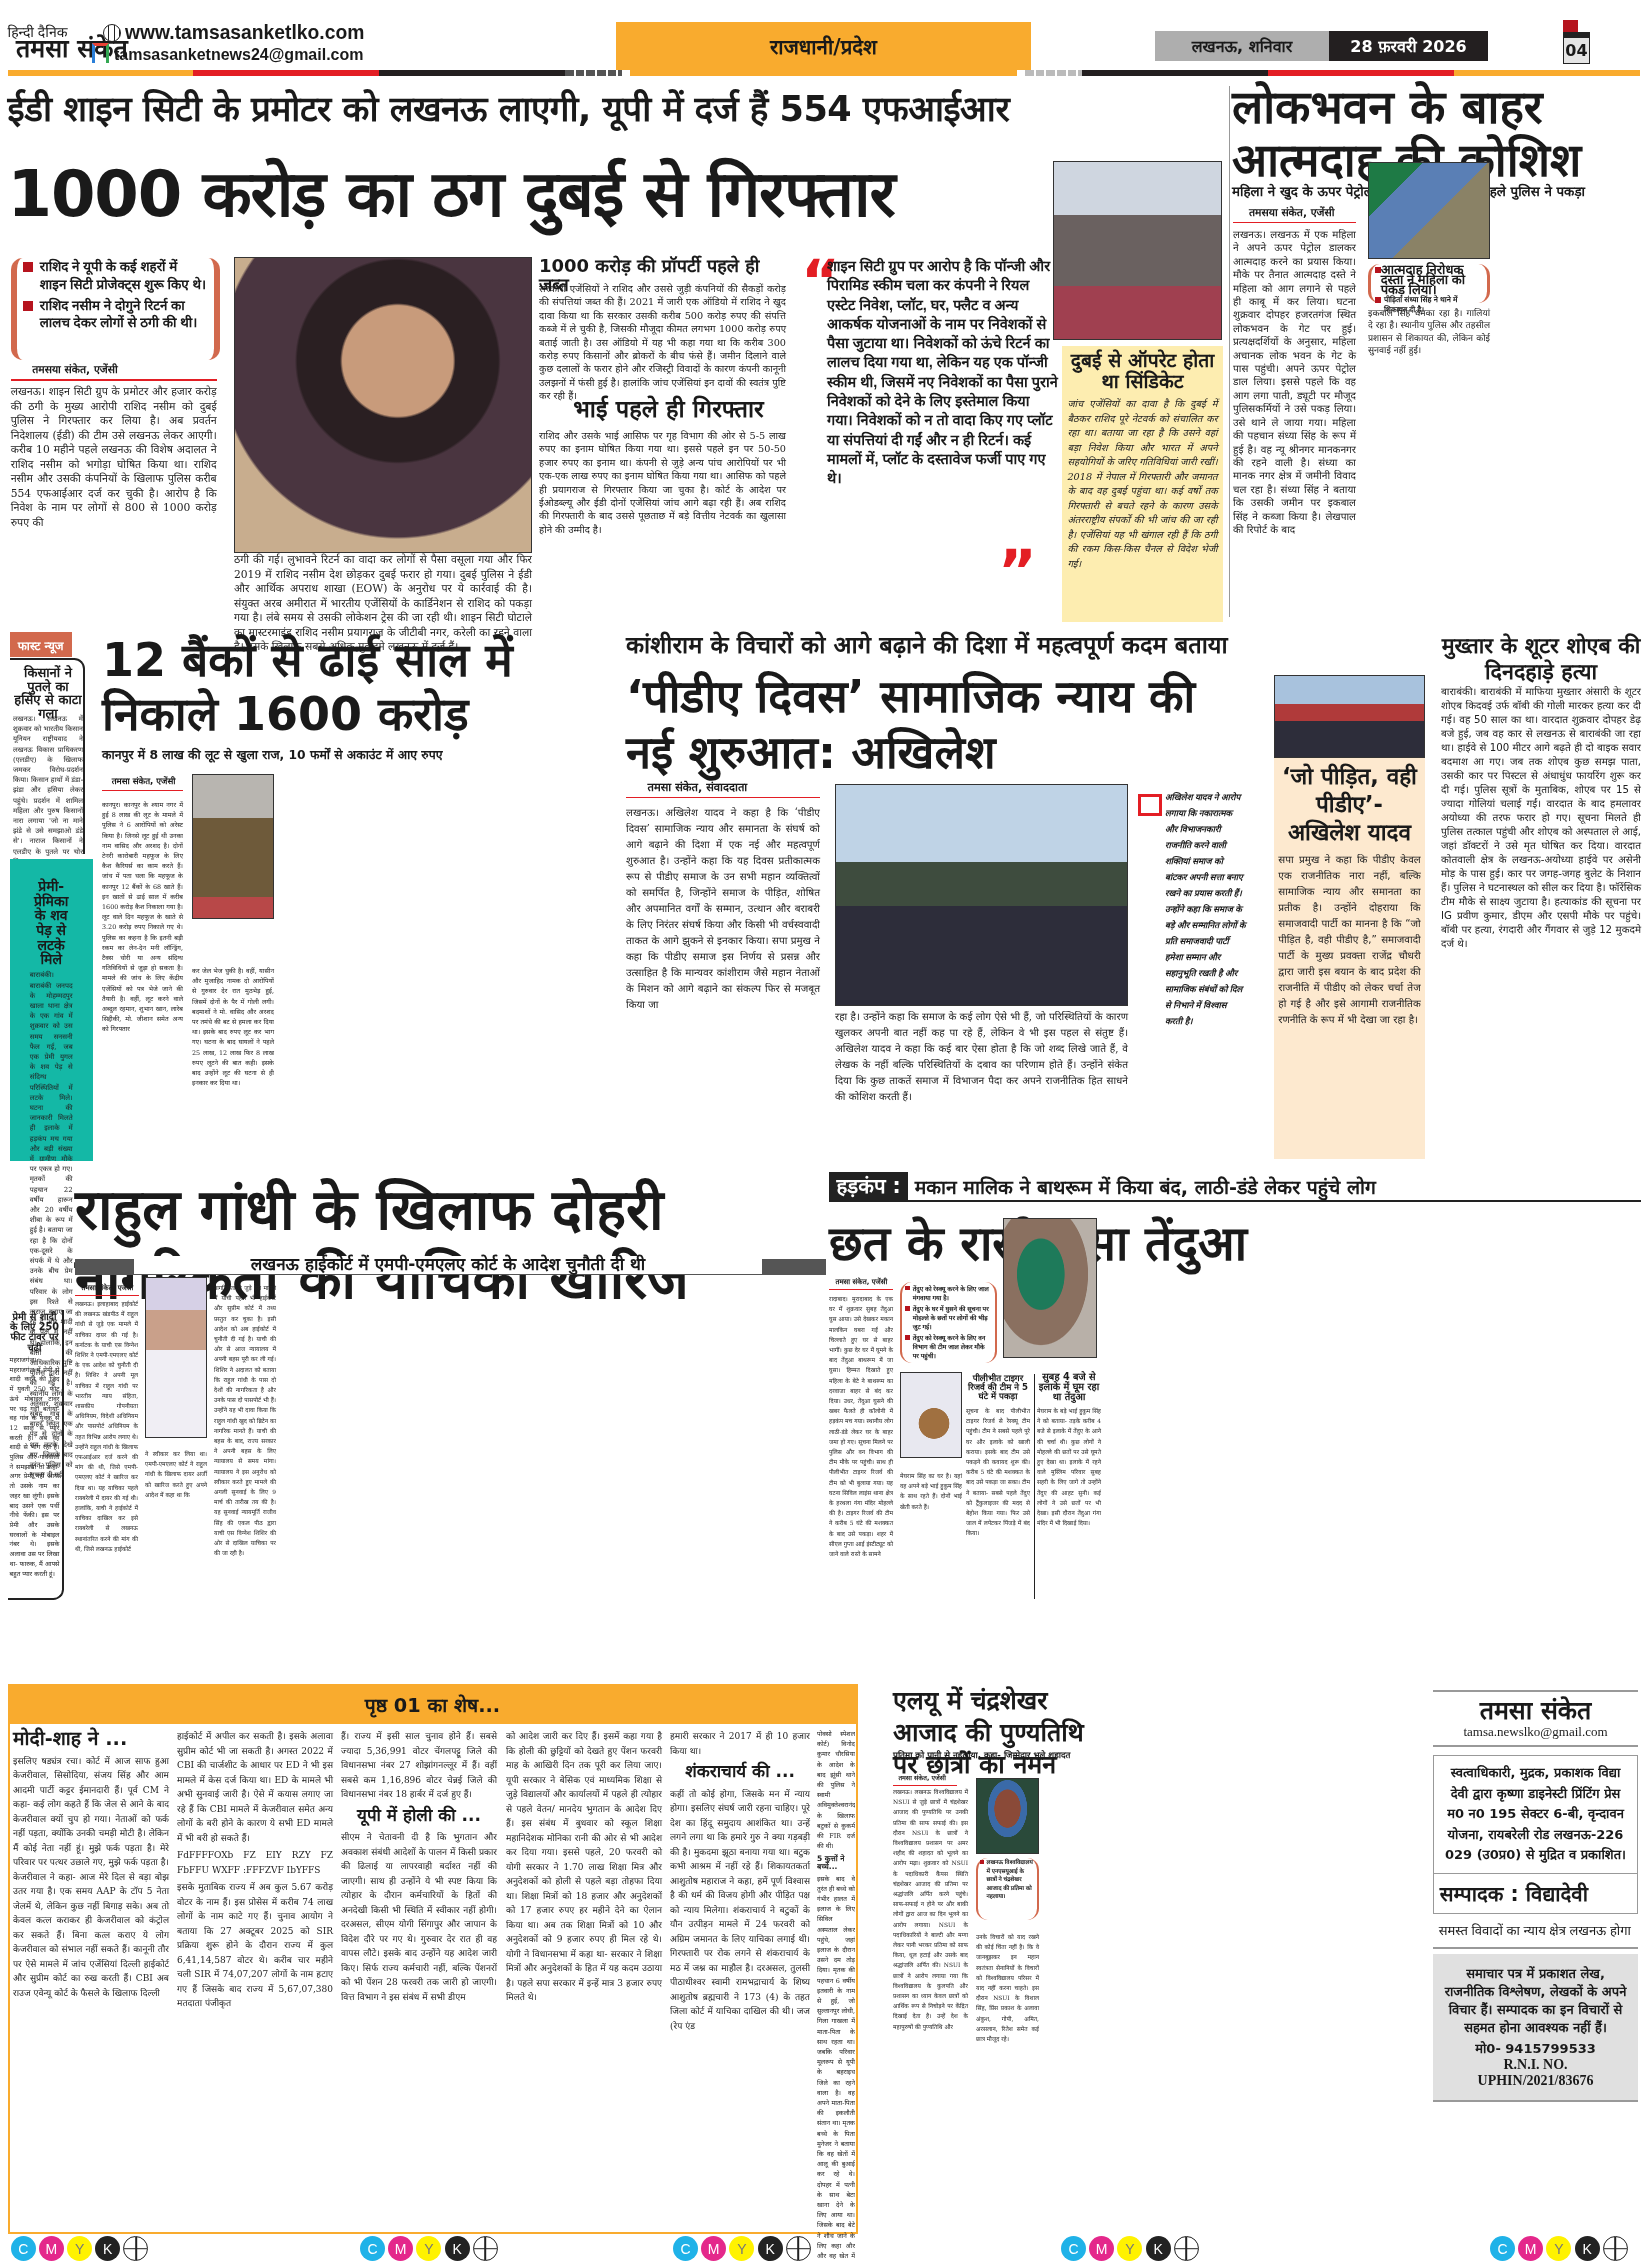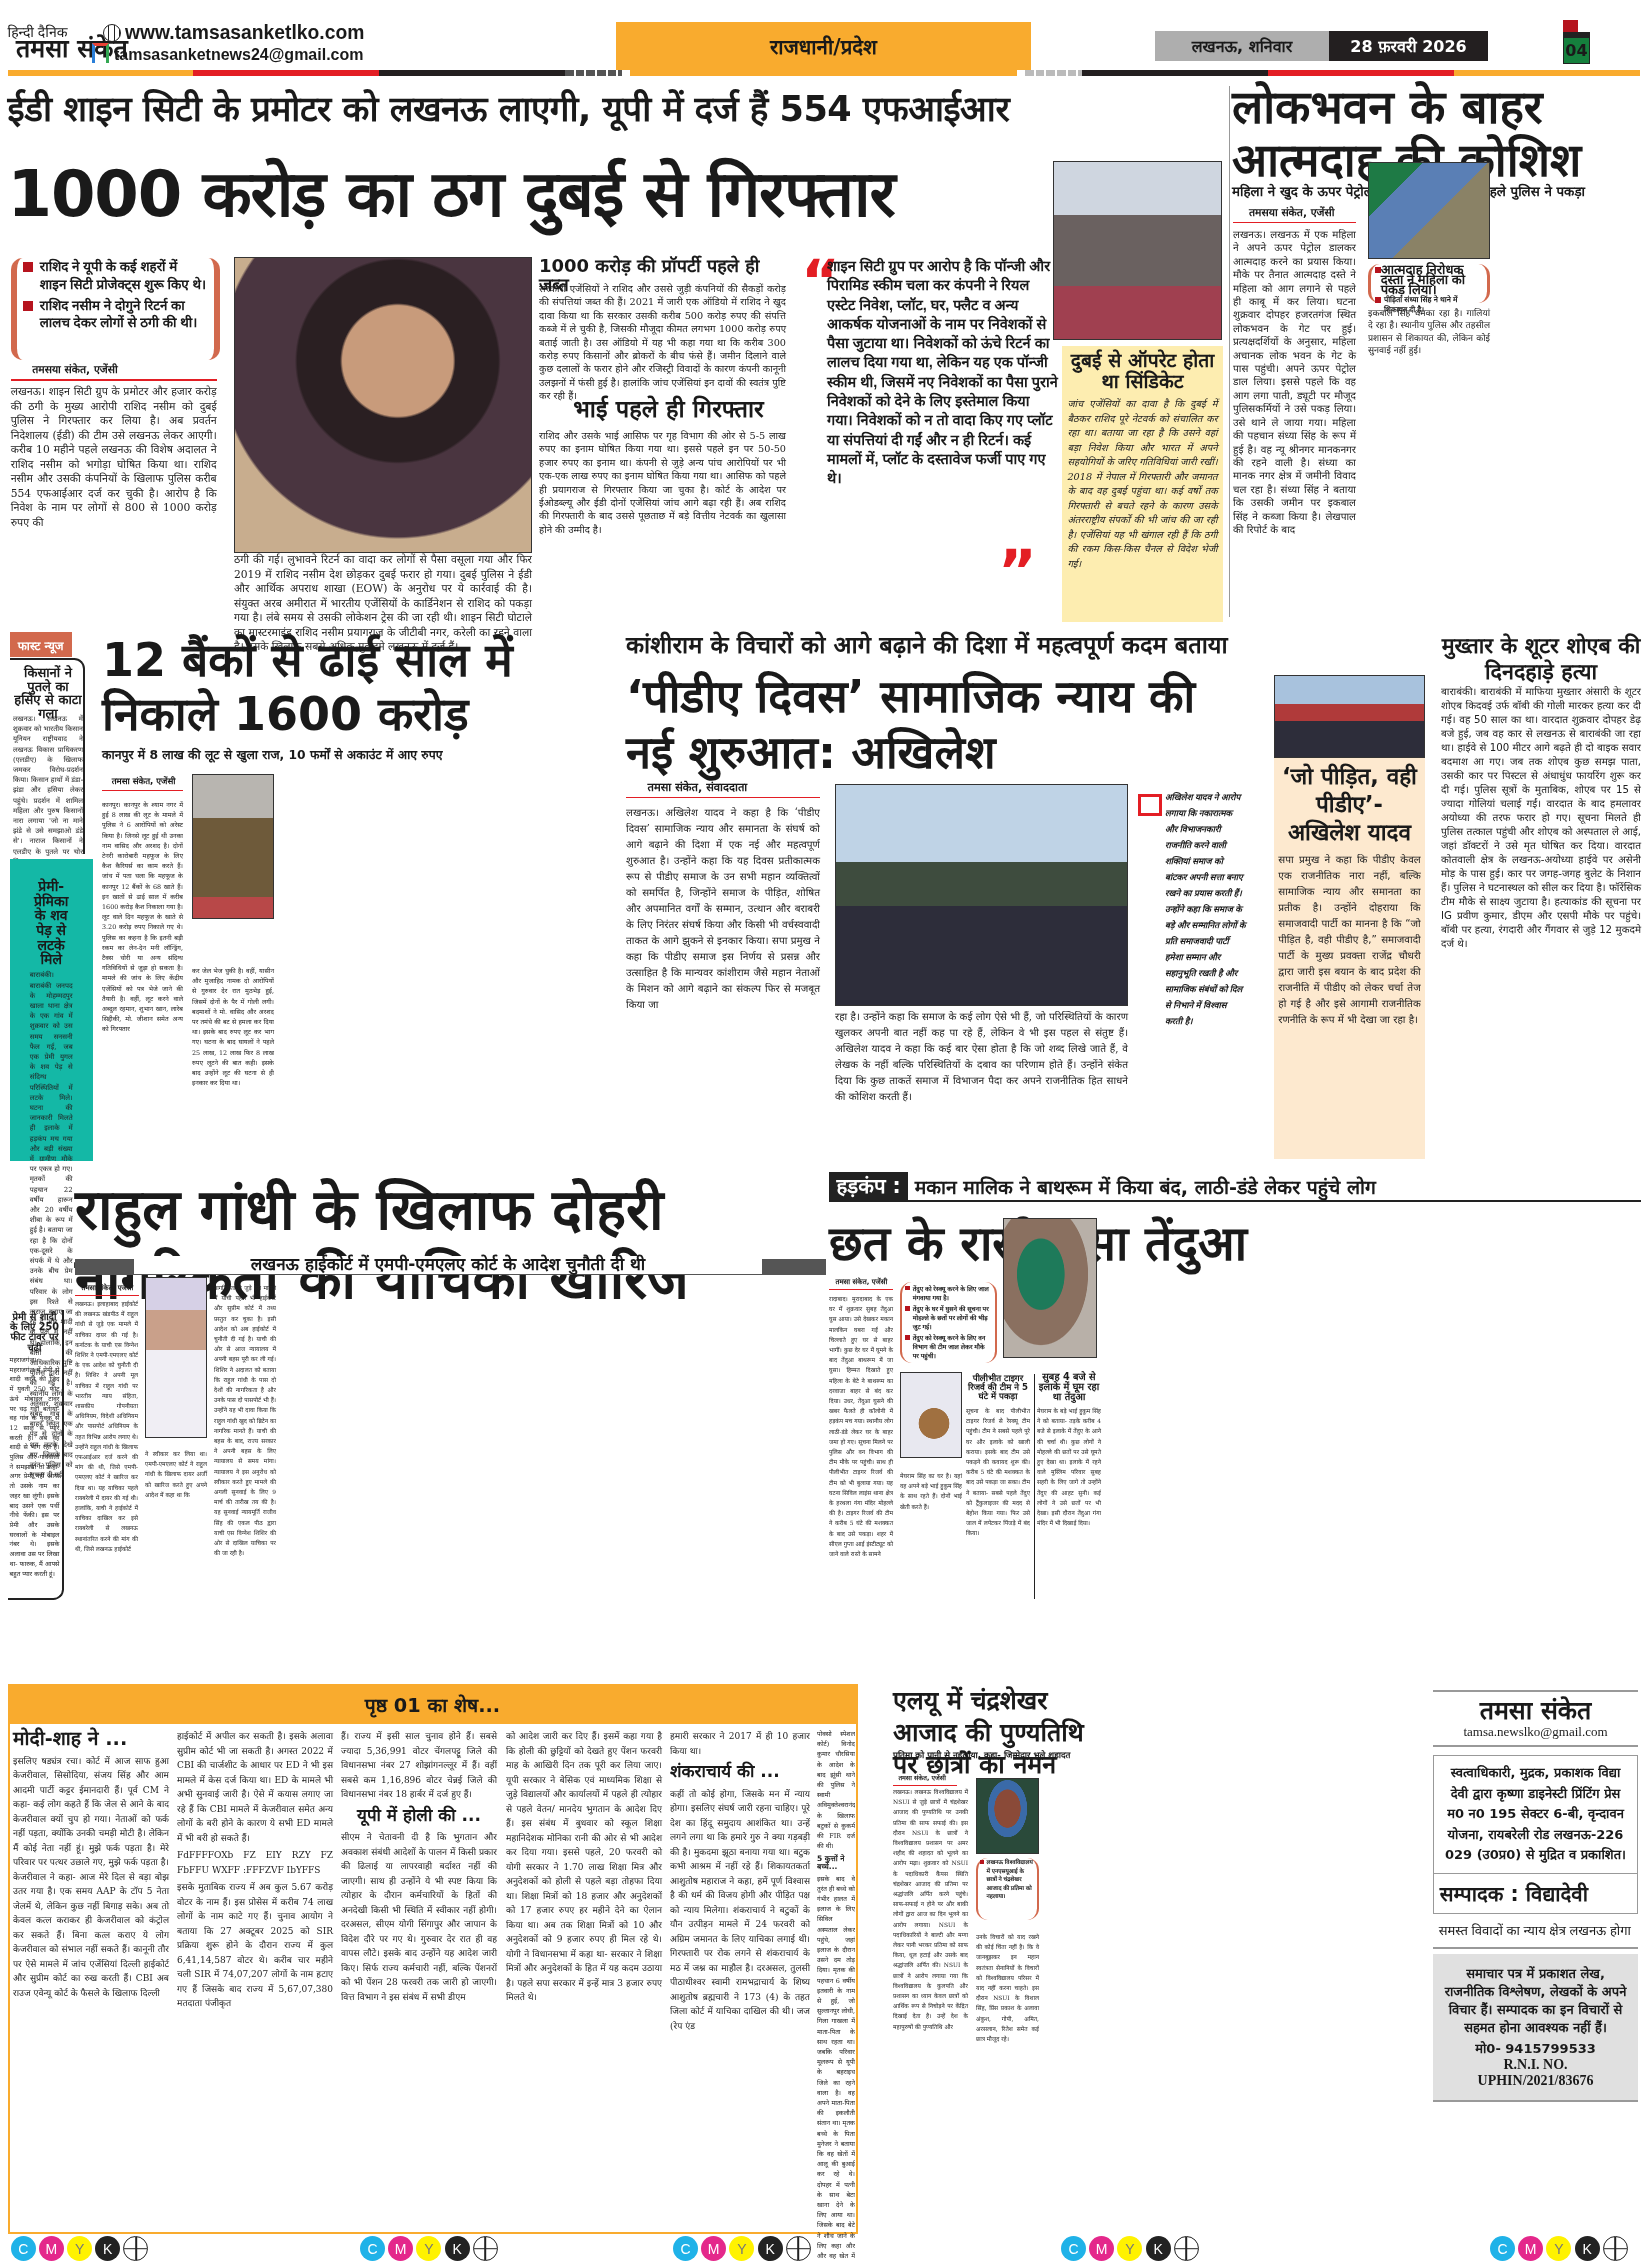--- a/index.html
+++ b/index.html
@@ -36,21 +36,21 @@
   <div class="abs orangebar" style="left:616px;top:21.5px;width:415px;height:48px;display:flex;align-items:center;justify-content:center">
     <span style="font-size:20.4px;font-weight:bold">राजधानी/प्रदेश</span>
   </div>
   <div class="abs" style="left:1155px;top:31px;width:174px;height:30px;background:#aeaeae;display:flex;align-items:center;justify-content:center">
     <span style="font-size:16px;font-weight:bold">लखनऊ, शनिवार</span>
   </div>
   <div class="abs" style="left:1329px;top:31px;width:159px;height:30px;background:#231f20;color:#fff;display:flex;align-items:center;justify-content:center">
     <span style="font-size:16px;font-weight:bold">28 फ़रवरी 2026</span>
   </div>
   <div class="abs" style="left:1563px;top:20.4px;width:15px;height:33px;background:#b6141e"></div>
-  <div class="abs" style="left:1563px;top:32px;width:27px;height:32px;border:1.6px solid #222;border-top-width:6.4px;font-size:16px;font-weight:bold;text-align:center;line-height:25px;background:#15803d">04</div>
+  <div class="abs" style="left:1563px;top:32px;width:27px;height:32px;border:1.6px solid #222;border-top-width:6.4px;font-size:16px;font-weight:bold;text-align:center;line-height:25px;background:#e5e5e5">04</div>
 </div>
 <div class="abs" style="left:7.5px;top:70px;width:1632px;height:6.4px;display:flex">
   <div style="flex:230;background:#f9ab2e"></div>
     <div style="flex:230;background:#e31e24"></div>
     <div style="flex:230;background:#231f20"></div>
     <div style="flex:70;background:repeating-linear-gradient(90deg,#555 0 8.6px,#fff 8.6px 10.7px)"></div>
   <div style="flex:10"></div>
     <div style="flex:480;background:#f9ab2e"></div>
     <div style="flex:10"></div>
   <div style="flex:70;background:repeating-linear-gradient(90deg,#bbb 0 8.6px,#fff 8.6px 10.7px)"></div>
@@ -205,21 +205,21 @@
 <div class="abs" style="left:341px;top:1729px;width:156px">
   <div class="body-text" style="font-size:9px;line-height:14.5px">हैं। राज्य में इसी साल चुनाव होने हैं। सबसे ज्यादा 5,36,991 वोटर चेंगलपट्टू जिले की विधानसभा नंबर 27 शोझांगनल्लूर में हैं। वहीं सबसे कम 1,16,896 वोटर चेन्नई जिले की विधानसभा नंबर 18 हार्बर में दर्ज हुए हैं।</div>
   <div class="hl" style="font-size:17px;margin:5.4px 0;text-align:center">यूपी में होली की ...</div>
   <div class="body-text" style="font-size:9px;line-height:14.5px">सीएम ने चेतावनी दी है कि भुगतान और अवकाश संबंधी आदेशों के पालन में किसी प्रकार की ढिलाई या लापरवाही बर्दाश्त नहीं की जाएगी। साथ ही उन्होंने ये भी स्पष्ट किया कि त्योहार के दौरान कर्मचारियों के हितों की अनदेखी किसी भी स्थिति में स्वीकार नहीं होगी। दरअसल, सीएम योगी सिंगापुर और जापान के विदेश दौरे पर गए थे। गुरुवार देर रात ही वह वापस लौटे। इसके बाद उन्होंने यह आदेश जारी किए। सिर्फ राज्य कर्मचारी नहीं, बल्कि पेंशनरों को भी पेंशन 28 फरवरी तक जारी हो जाएगी। वित्त विभाग ने इस संबंध में सभी डीएम</div>
 </div>
 <div class="abs" style="left:506px;top:1729px;width:156px">
   <div class="body-text" style="font-size:9px;line-height:14.5px">को आदेश जारी कर दिए हैं। इसमें कहा गया है कि होली की छुट्टियों को देखते हुए पेंशन फरवरी माह के आखिरी दिन तक पूरी कर लिया जाए। यूपी सरकार ने बेसिक एवं माध्यमिक शिक्षा से जुड़े विद्यालयों और कार्यालयों में पहले ही त्योहार से पहले वेतन/ मानदेय भुगतान के आदेश दिए हैं। इस संबंध में बुधवार को स्कूल शिक्षा महानिदेशक मोनिका रानी की ओर से भी आदेश कर दिया गया। इससे पहले, 20 फरवरी को योगी सरकार ने 1.70 लाख शिक्षा मित्र और अनुदेशकों को होली से पहले बड़ा तोहफा दिया था। शिक्षा मित्रों को 18 हजार और अनुदेशकों को 17 हजार रुपए हर महीने देने का ऐलान किया था। अब तक शिक्षा मित्रों को 10 और अनुदेशकों को 9 हजार रुपए ही मिल रहे थे। योगी ने विधानसभा में कहा था- सरकार ने शिक्षा मित्रों और अनुदेशकों के हित में यह कदम उठाया है। पहले सपा सरकार में इन्हें मात्र 3 हजार रुपए मिलते थे।</div>
 </div>
 <div class="abs" style="left:670px;top:1729px;width:140px">
   <div class="body-text" style="font-size:9px;line-height:14.5px">हमारी सरकार ने 2017 में ही 10 हजार किया था।</div>
-  <div class="hl" style="font-size:17px;margin:5.4px 0;">शंकराचार्य की ...</div>
+  <div class="hl" style="font-size:17px;margin:5.4px 0;text-align:center">शंकराचार्य की ...</div>
   <div class="body-text" style="font-size:9px;line-height:14.5px">कहीं तो कोई होगा, जिसके मन में न्याय होगा। इसलिए संघर्ष जारी रहना चाहिए। पूरे देश का हिंदू समुदाय आशंकित था। उन्हें लगने लगा था कि हमारे गुरु ने क्या गड़बड़ी की है। मुकदमा झूठा बनाया गया था। बटुक कभी आश्रम में नहीं रहे हैं। शिकायतकर्ता आशुतोष महाराज ने कहा, हमें पूर्ण विश्वास है की धर्म की विजय होगी और पीड़ित पक्ष को न्याय मिलेगा। शंकराचार्य ने बटुकों के यौन उत्पीड़न मामले में 24 फरवरी को अग्रिम जमानत के लिए याचिका लगाई थी। गिरफ्तारी पर रोक लगने से शंकराचार्य के मठ में जश्न का माहौल है। दरअसल, तुलसी पीठाधीश्वर स्वामी रामभद्राचार्य के शिष्य आशुतोष ब्रह्मचारी ने 173 (4) के तहत जिला कोर्ट में याचिका दाखिल की थी। जज (रेप एंड</div>
 </div>
 <div class="abs" style="left:817px;top:1729px;width:38px;overflow:hidden">
   <div class="body-text" style="font-size:6.4px;line-height:10.2px">पोक्सो स्पेशल कोर्ट) विनोद कुमार चौरसिया के आदेश के बाद झूंसी थाने की पुलिस ने स्वामी अविमुक्तेश्वरानंद के खिलाफ बटुकों से कुकर्म की FIR दर्ज की थी।</div>
   <div class="hl" style="font-size:7.5px;margin:3.2px 0">5 कुत्तों ने बच्चे...</div>
   <div class="body-text" style="font-size:6.4px;line-height:10.2px">इसके बाद वे तुरंत ही बच्चे को गंभीर हालत में इलाज के लिए सिविल अस्पताल लेकर पहुंचे, जहां इलाज के दौरान उसने दम तोड़ दिया। मृतक की पहचान 6 वर्षीय इतवारी के नाम से हुई, जो सुल्तानपुर लोधी, गिला गाखला में माता-पिता के साथ रहता था। जबकि परिवार मूलरूप से यूपी के बहराइच जिले का रहने वाला है। वह अपने माता-पिता की इकलौती संतान था। मृतक बच्चे के पिता मुनेजर ने बताया कि वह खेतों में आलू की बुआई कर रहे थे। दोपहर में पत्नी के साथ बेटा खाना देने के लिए आया था। जिसके बाद बेटे ने शौच जाने के लिए कहा और और वह खेत में चला गया।</div>
 </div>
 
 <div class="abs hl" style="left:893px;top:1685px;width:193px;font-size:25px;line-height:32px">एलयू में चंद्रशेखर आजाद की पुण्यतिथि पर छात्रों का नमन</div>
 <div class="abs hl" style="left:893px;top:1751px;width:193px;font-size:8.6px">प्रतिमा को पानी से नहलाया, कहा- जिम्मेदार भूले शहादत</div>

